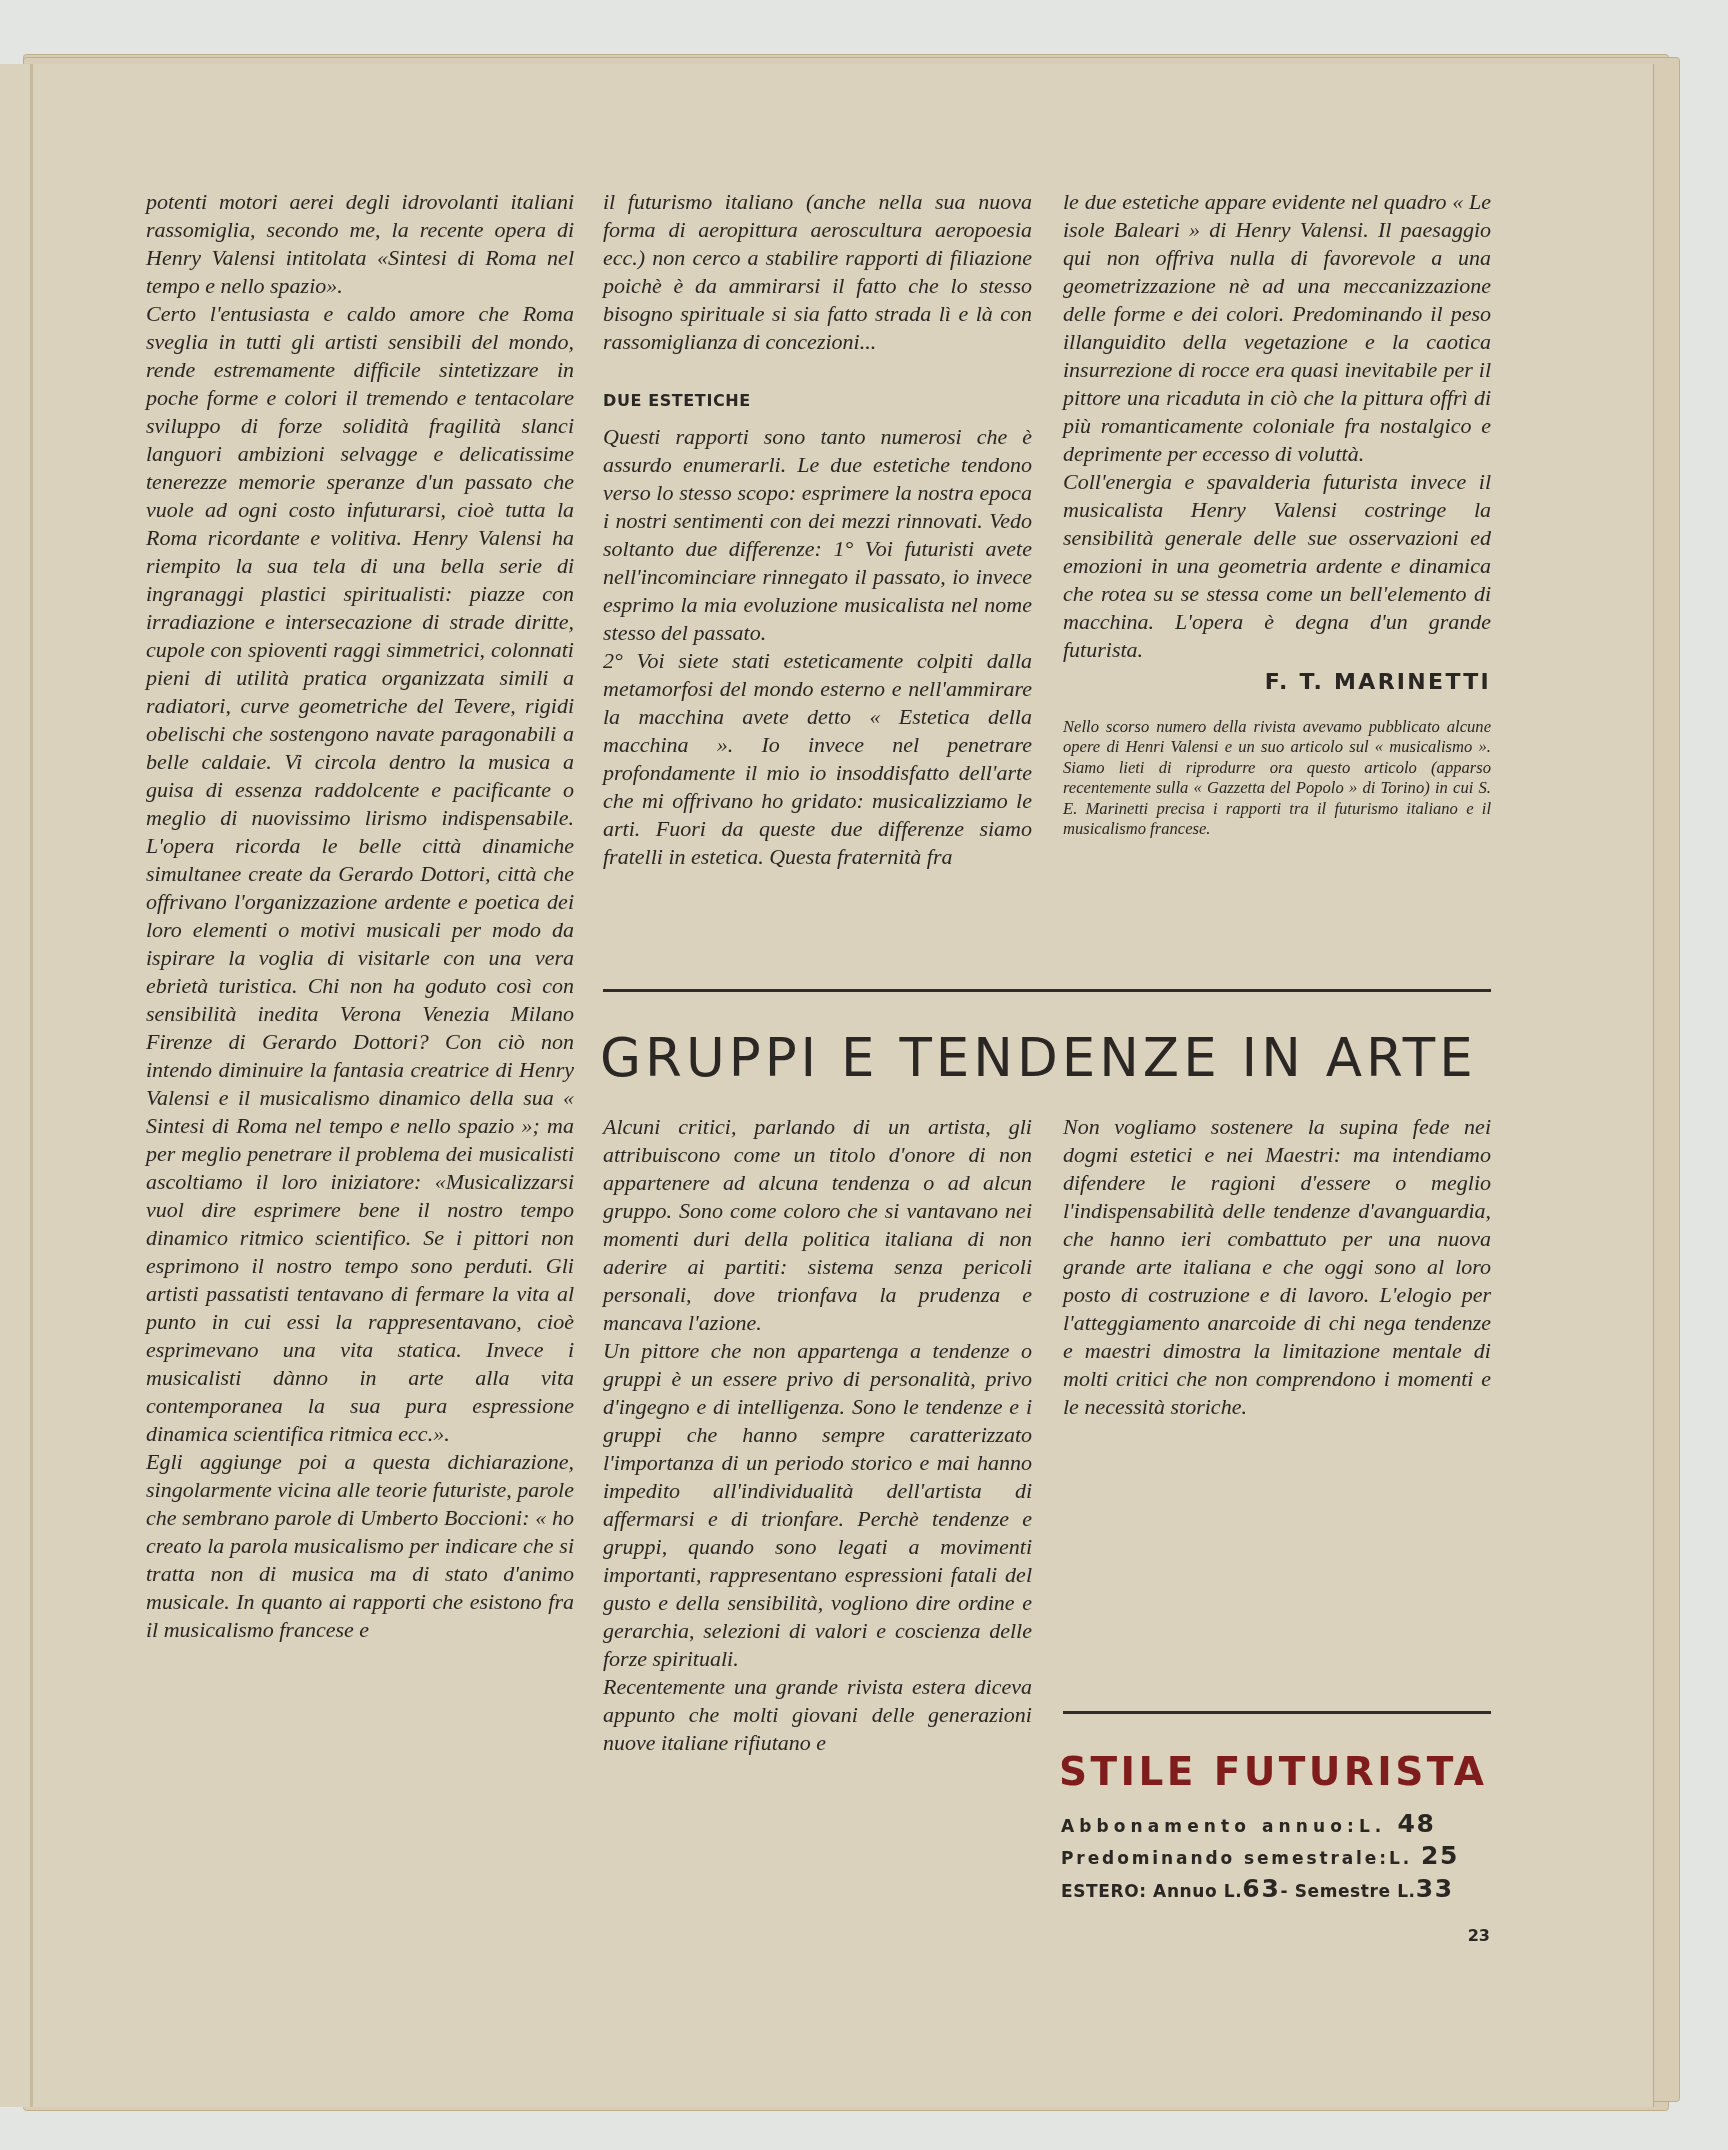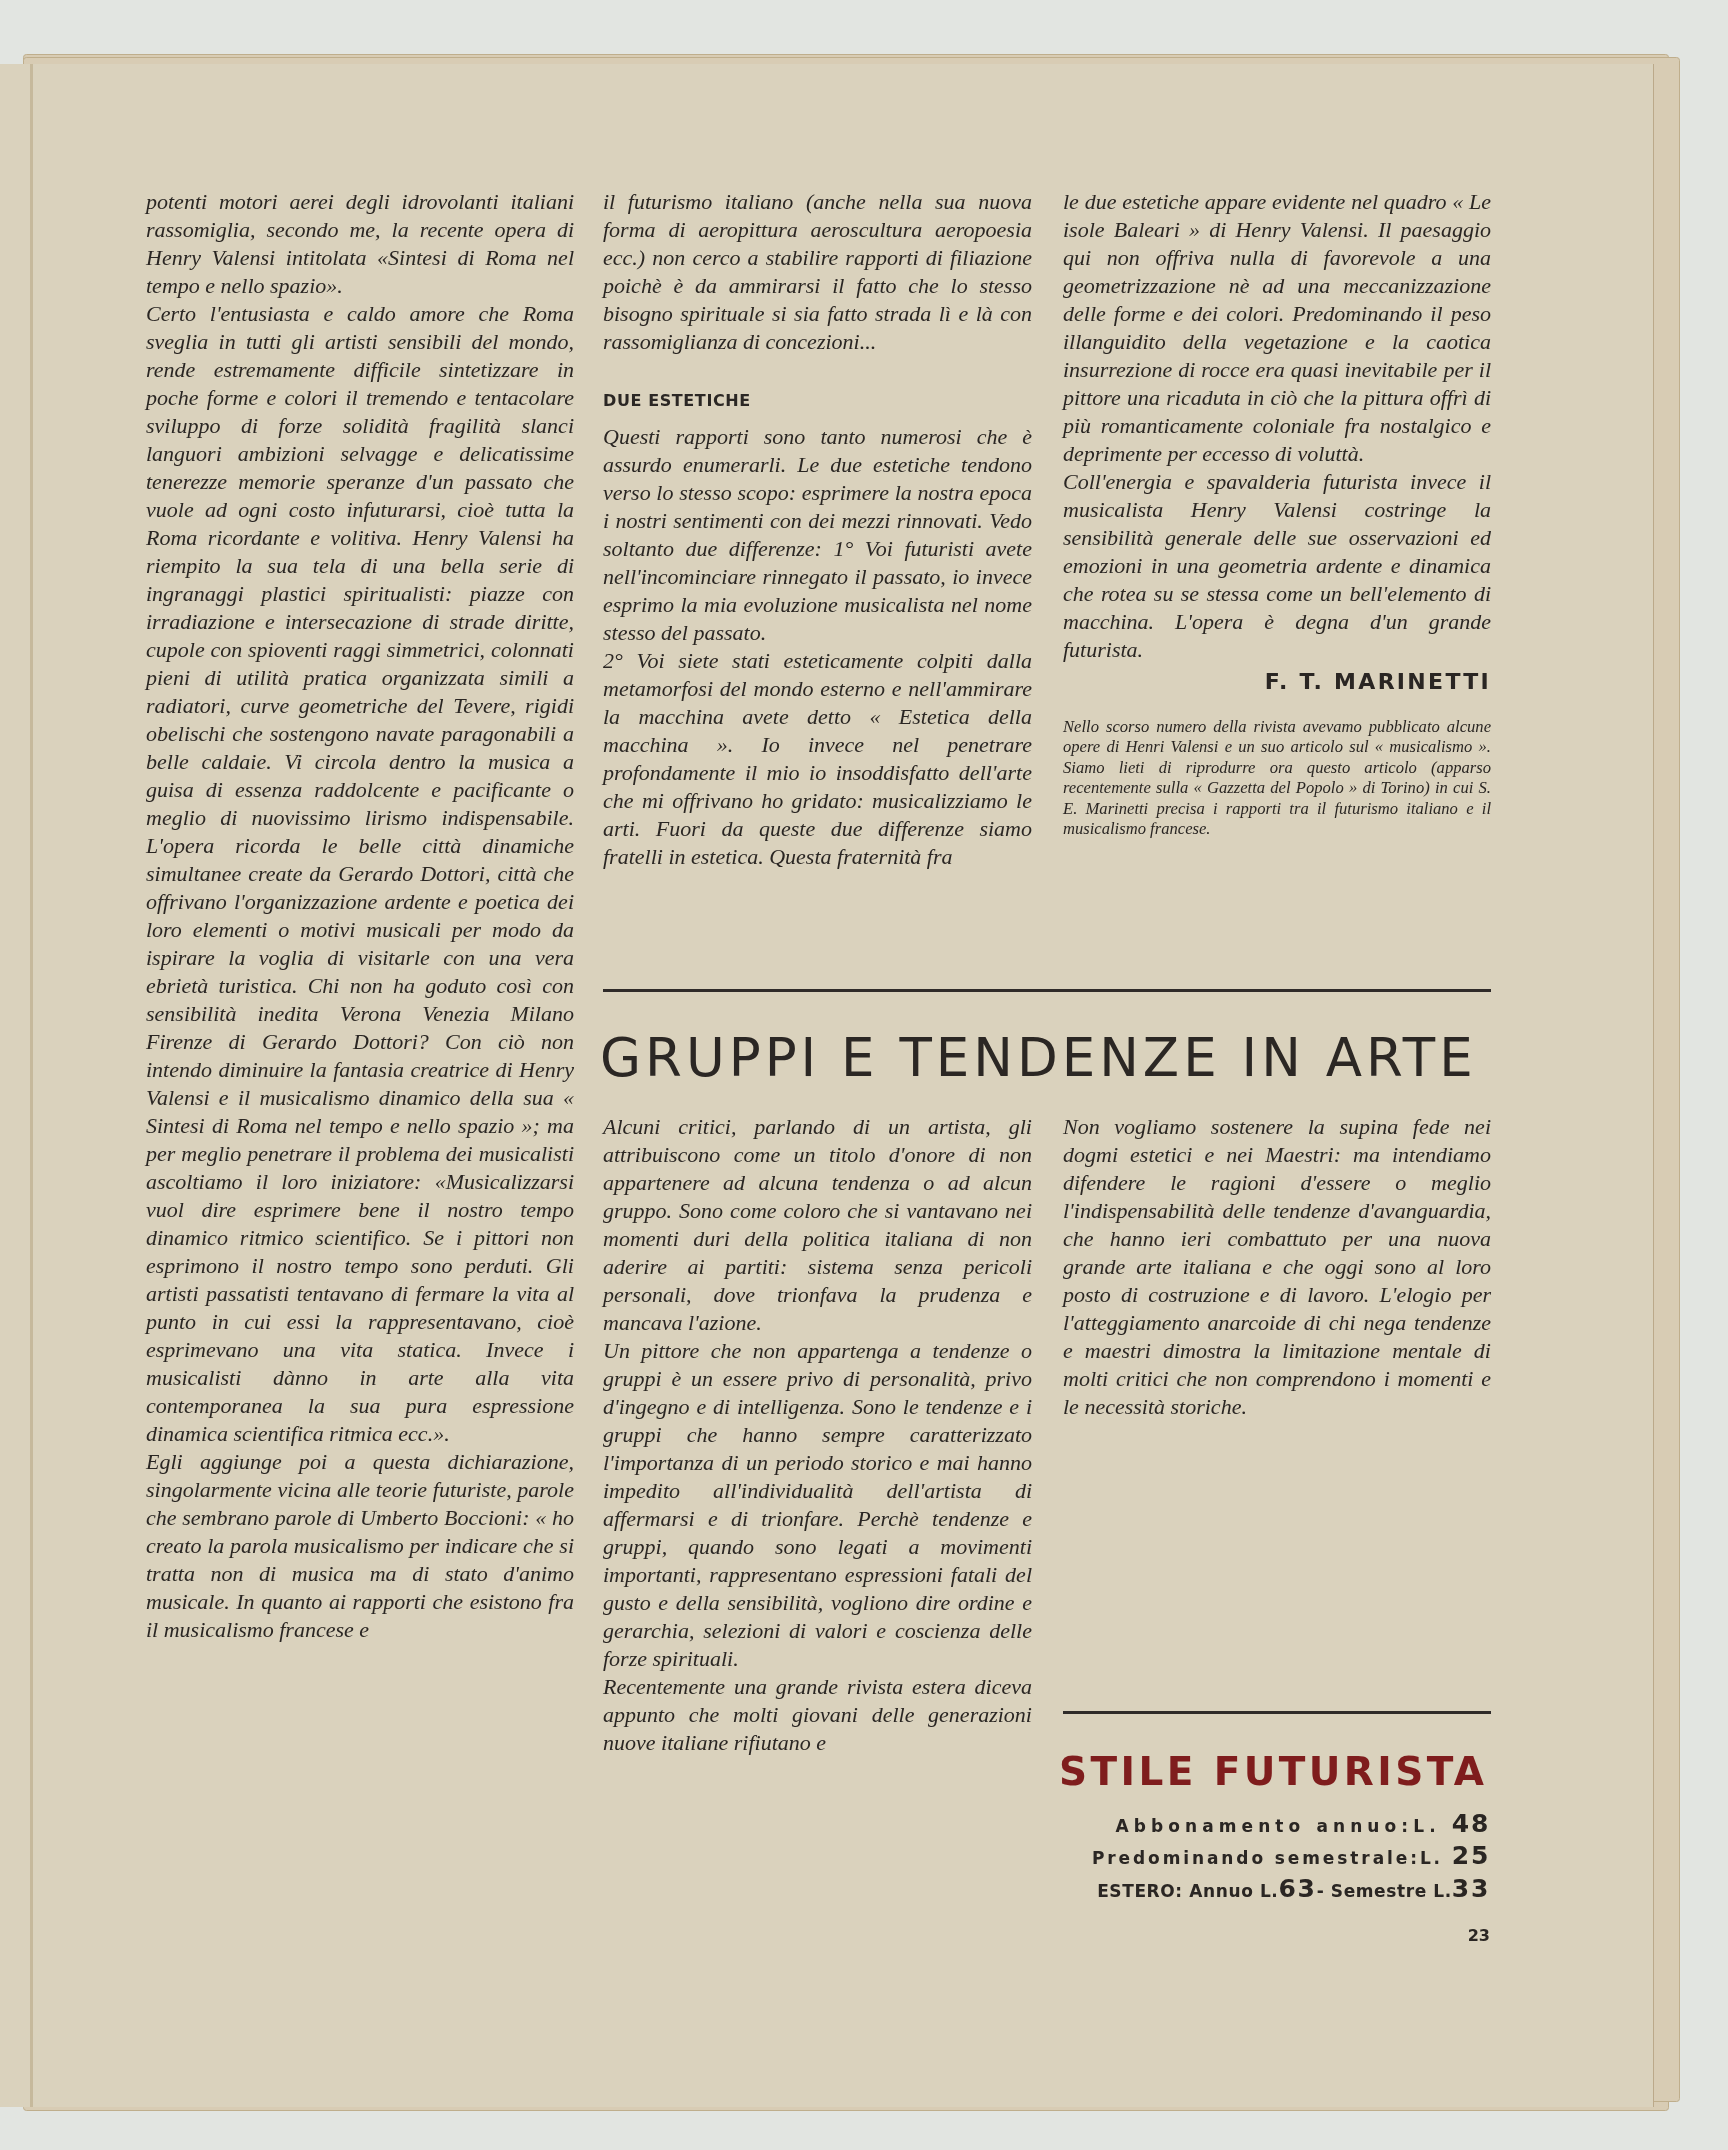--- a/index.html
+++ b/index.html
@@ -18,21 +18,21 @@
   .heading-sm{font-family:"DejaVu Sans",sans-serif;font-weight:bold;font-size:16px;margin:35px 0 12.6px;letter-spacing:0.6px;color:#2b2724;}
   .signature{font-family:"DejaVu Sans",sans-serif;font-weight:bold;font-size:22px;text-align:right;letter-spacing:2.3px;margin:4.6px 0 23px;}
   .note{font-family:"Liberation Serif",serif;font-style:italic;font-size:16.6px;line-height:20.5px;text-align:justify;margin:0;}
   .rule{position:absolute;height:2.9px;background:#2f2b29;}
   .rule-mid{left:603px;top:989px;width:888px;}
   .rule-right{left:1063px;top:1711px;width:428px;}
   .big-title{position:absolute;left:600px;top:1027px;width:890px;font-family:"DejaVu Sans",sans-serif;font-size:53px;letter-spacing:4px;color:#2b2724;white-space:nowrap;}
   .col-mid2{left:603px;top:1113px;width:429px;}
   .col-right2{left:1063px;top:1113px;width:428px;}
   .stile{position:absolute;left:1059px;top:1749px;width:434px;font-family:"DejaVu Sans",sans-serif;font-weight:bold;font-size:39px;letter-spacing:3.4px;color:#7f1d1d;white-space:nowrap;}
-  .sub-line{position:absolute;left:1061px;width:429px;font-family:"DejaVu Sans",sans-serif;font-weight:bold;color:#2a2623;display:flex;justify-content:flex-end;align-items:baseline;white-space:nowrap;}
+  .sub-line{position:absolute;left:1061px;width:429px;font-family:"DejaVu Sans",sans-serif;font-weight:bold;color:#2a2623;display:flex;justify-content:flex-start;align-items:baseline;white-space:nowrap;}
   .sub1{top:1809px;font-size:17px;letter-spacing:5.1px;}
   .sub2{top:1841px;font-size:17px;letter-spacing:2.9px;}
   .sub3{top:1874px;font-size:17px;letter-spacing:0.6px;}
   .sub-line .num{font-size:25px;letter-spacing:1.7px;}
   .page-num{position:absolute;left:1450px;top:1926px;width:40px;text-align:right;font-family:"DejaVu Sans",sans-serif;font-weight:bold;font-size:16px;color:#2a2623;}
 </style>
 </head>
 <body>
 
 <div class="backdrop"></div>

